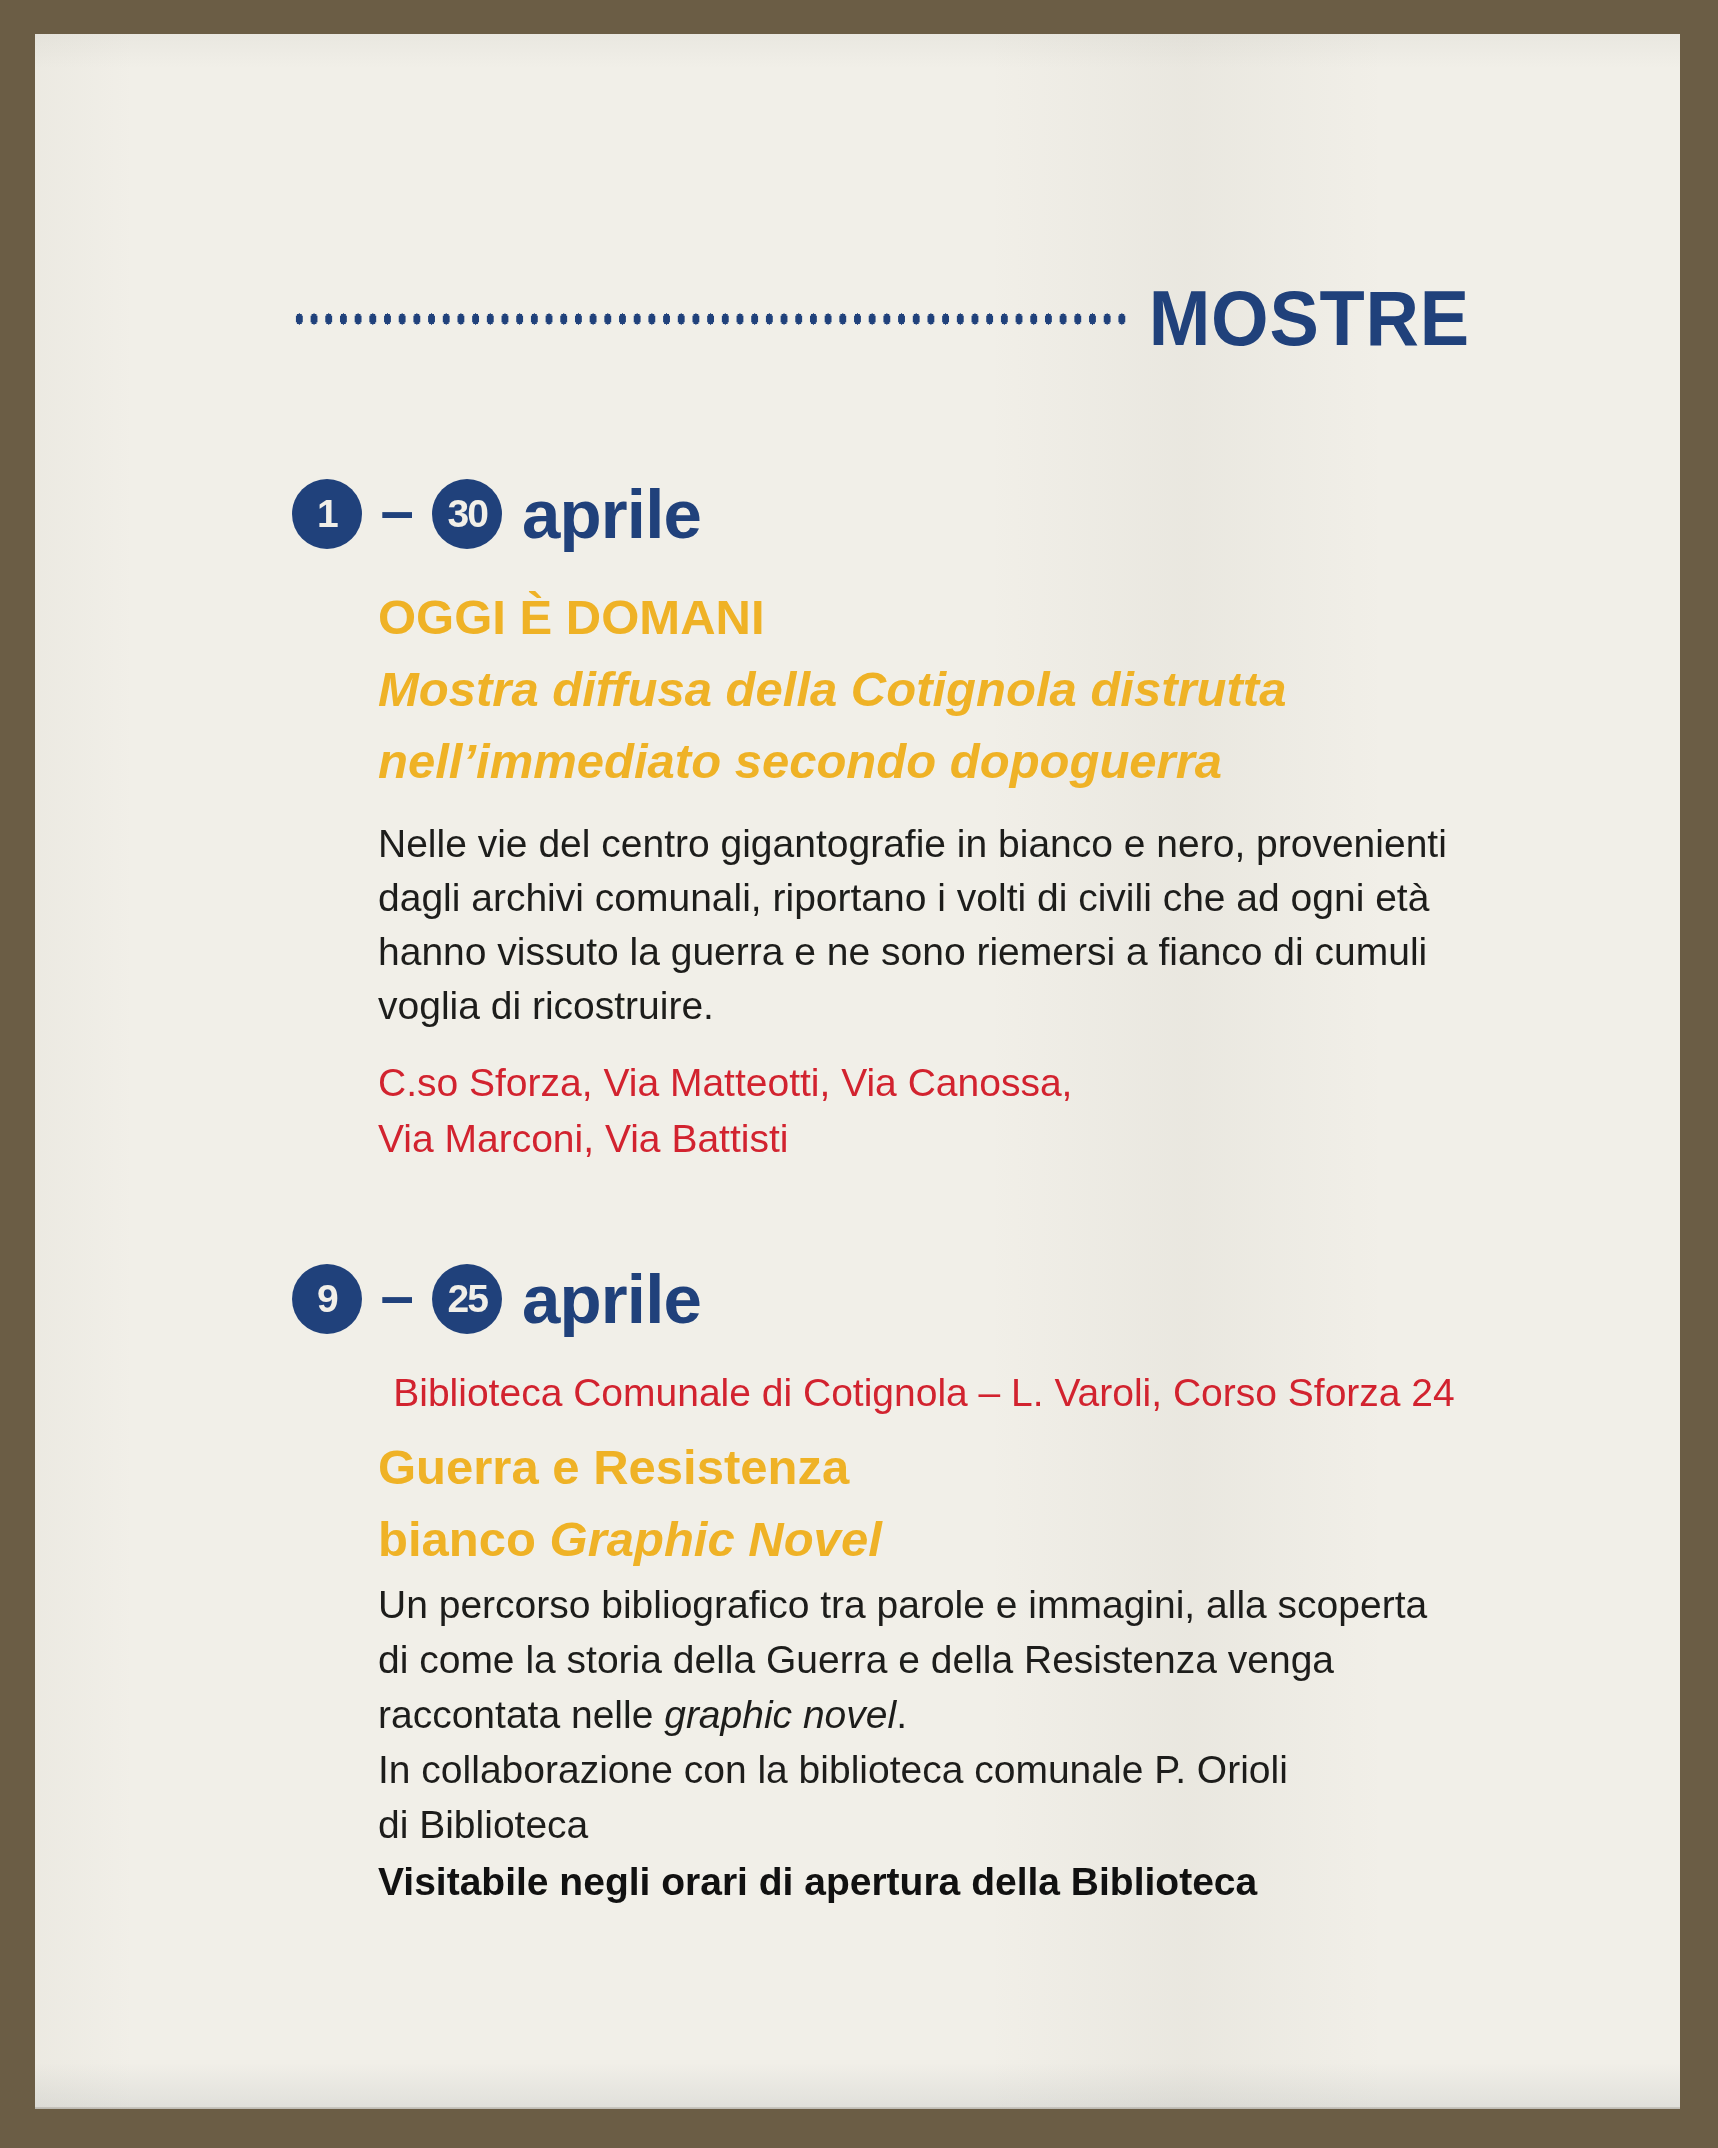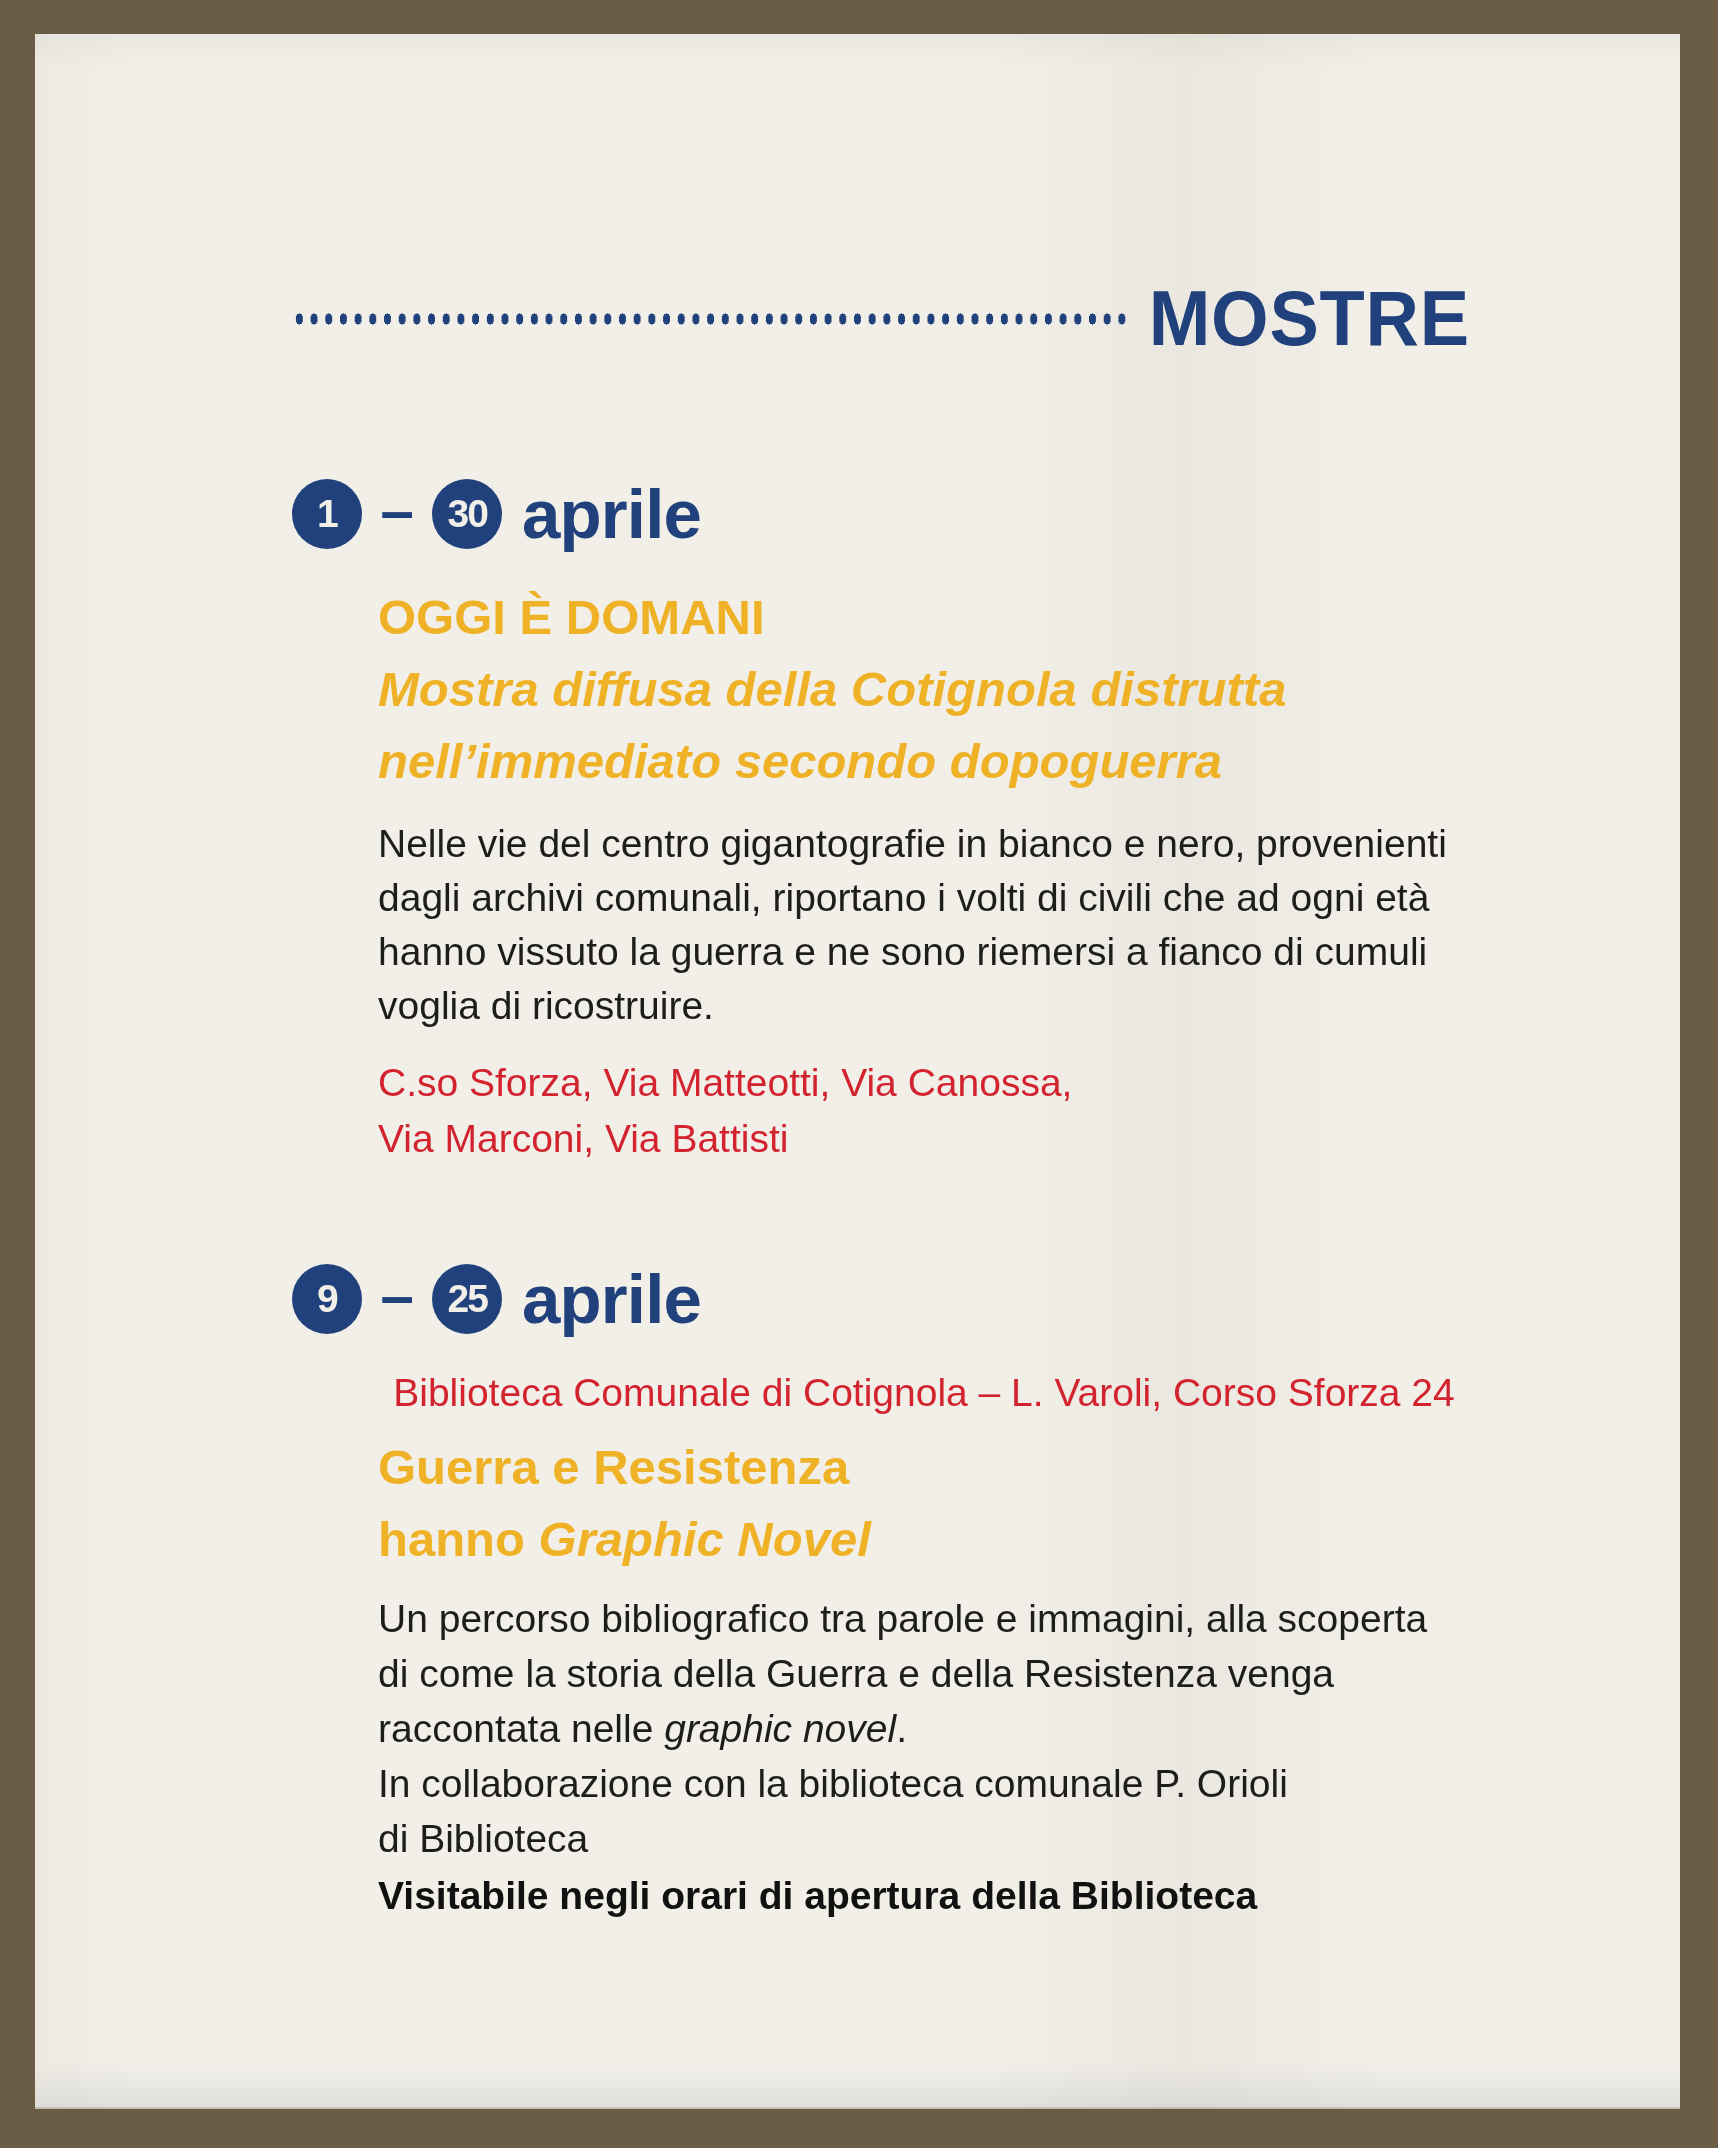--- a/index.html
+++ b/index.html
@@ -88,21 +88,21 @@
     font-size:39px; line-height:56px; color:#d2232f;
     margin-top:22px;
   }
 
   .ev-venue{
     font-size:39px; line-height:50px; color:#d2232f;
     margin-top:34px;
     text-align:center;
   }
   .event-2 .ev-title{ margin-top:13.4px; }
-  .event-2 .ev-body{ margin-top:16px; line-height:55px; }
+  .event-2 .ev-body{ margin-top:2px; line-height:55px; }
 
   .ev-note{
     font-size:39px; line-height:55px; font-weight:700; color:#111;
     margin-top:2px;
   }
 </style>
 </head>
 <body>
 
 <div class="paper">
@@ -148,21 +148,21 @@
         <div class="date-dash">–</div>
         <div class="day-badge">25</div>
         <div class="date-month">aprile</div>
       </div>
 
       <div class="event-block">
         <div class="ev-venue">Biblioteca Comunale di Cotignola – L. Varoli, Corso Sforza 24</div>
 
         <div class="ev-title">
           <div>Guerra e Resistenza</div>
-          <div><span>hanno </span><span class="italic">Graphic Novel</span></div>
+          <div><span>bianco </span><span class="italic">Graphic Novel</span></div>
         </div>
 
         <div class="ev-body">
           <div>Un percorso bibliografico tra parole e immagini, alla scoperta</div>
           <div>di come la storia della Guerra e della Resistenza venga</div>
           <div><span>raccontata nelle </span><span class="italic">graphic novel</span><span>.</span></div>
           <div>In collaborazione con la biblioteca comunale P. Orioli</div>
           <div>di Biblioteca</div>
         </div>
 

